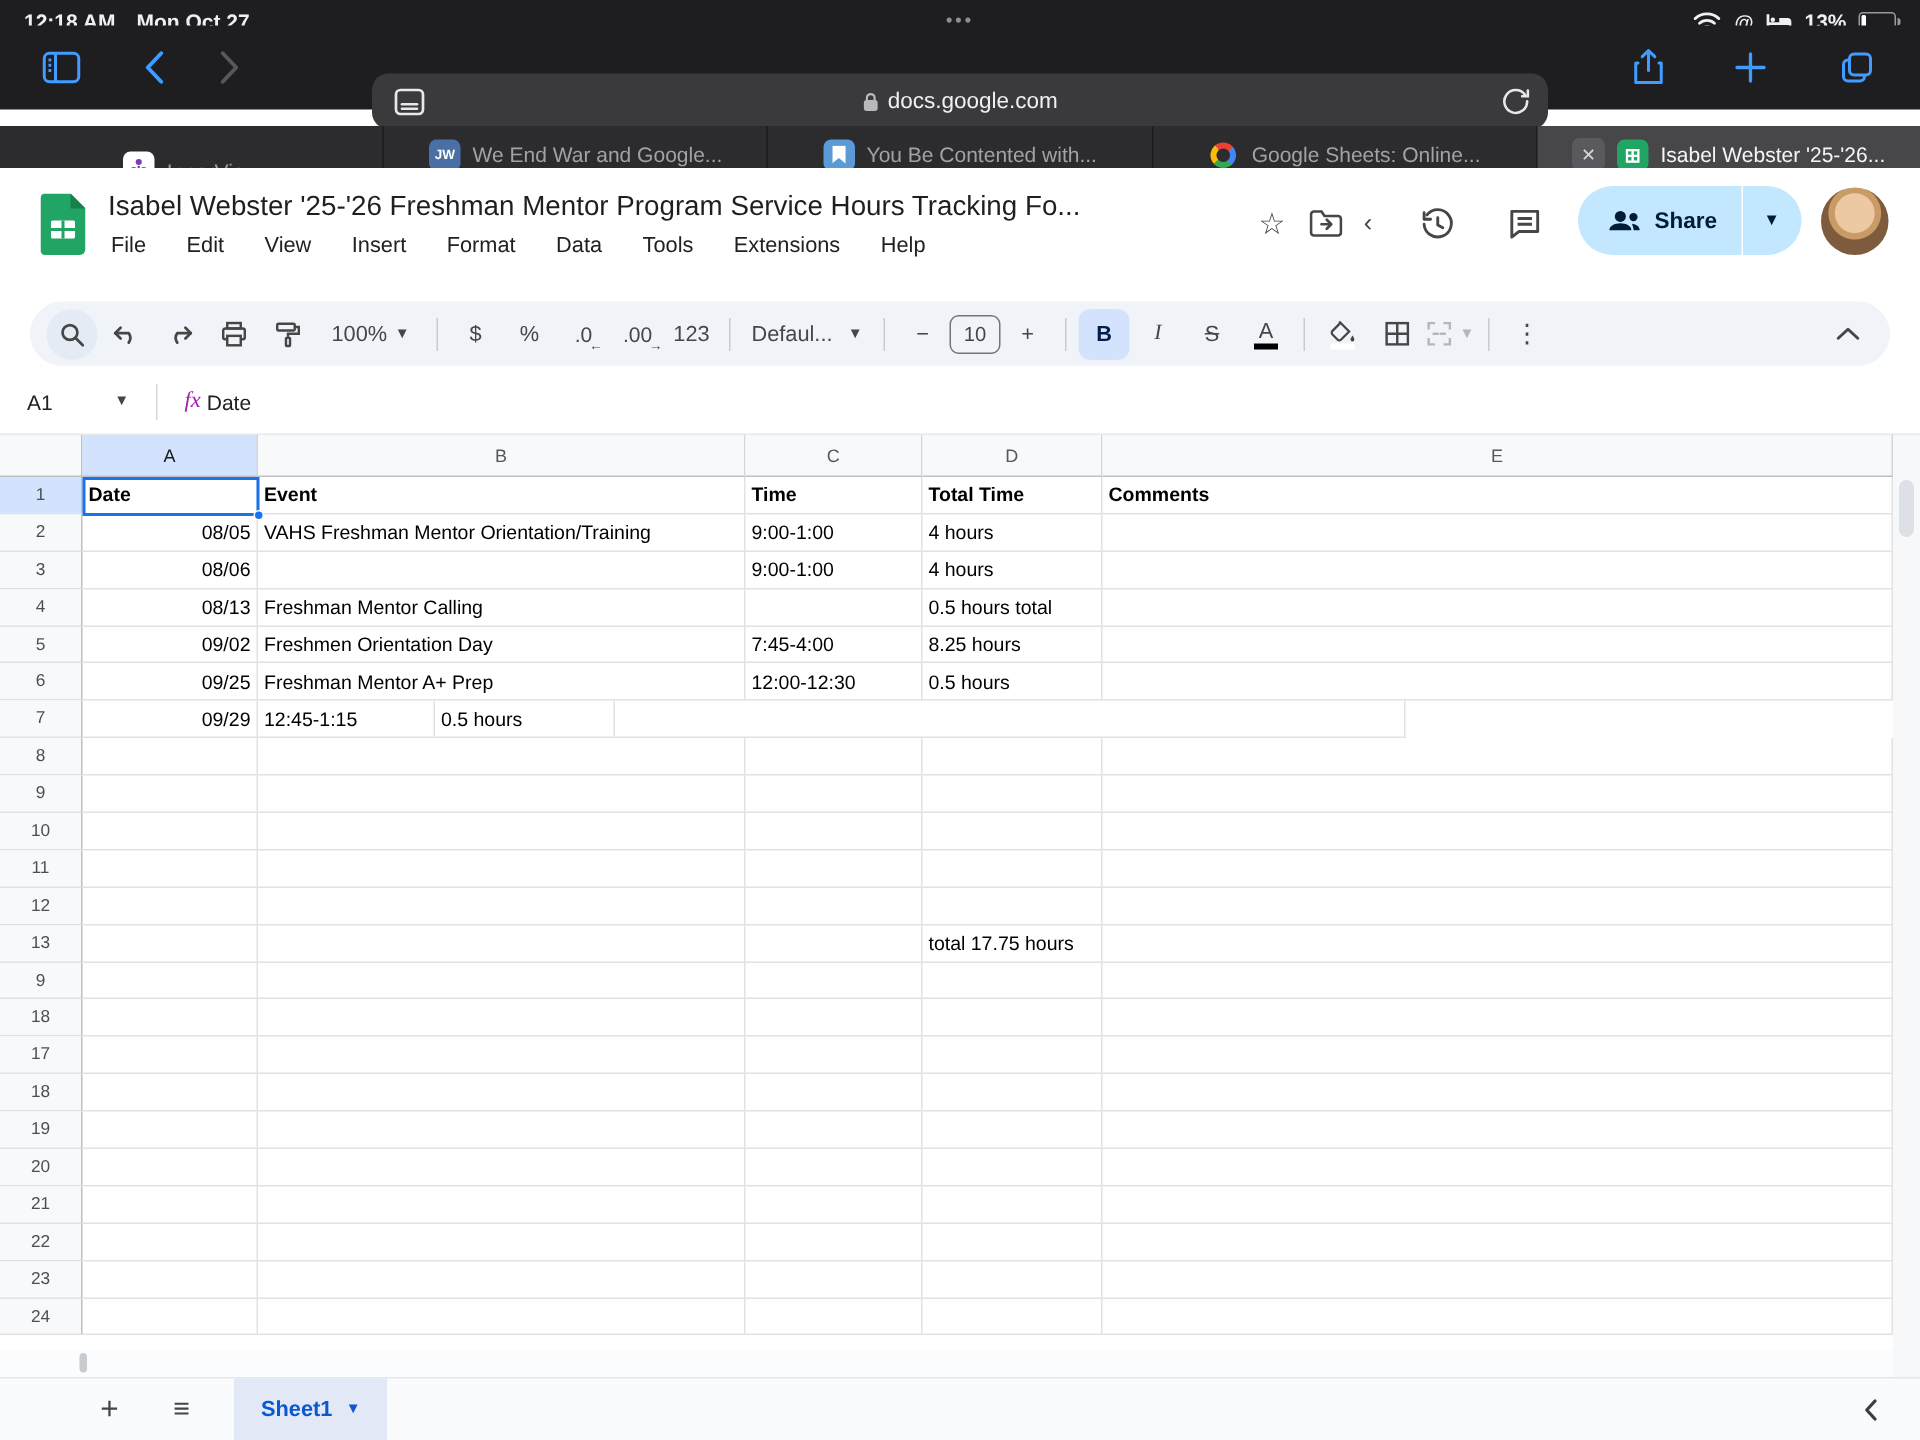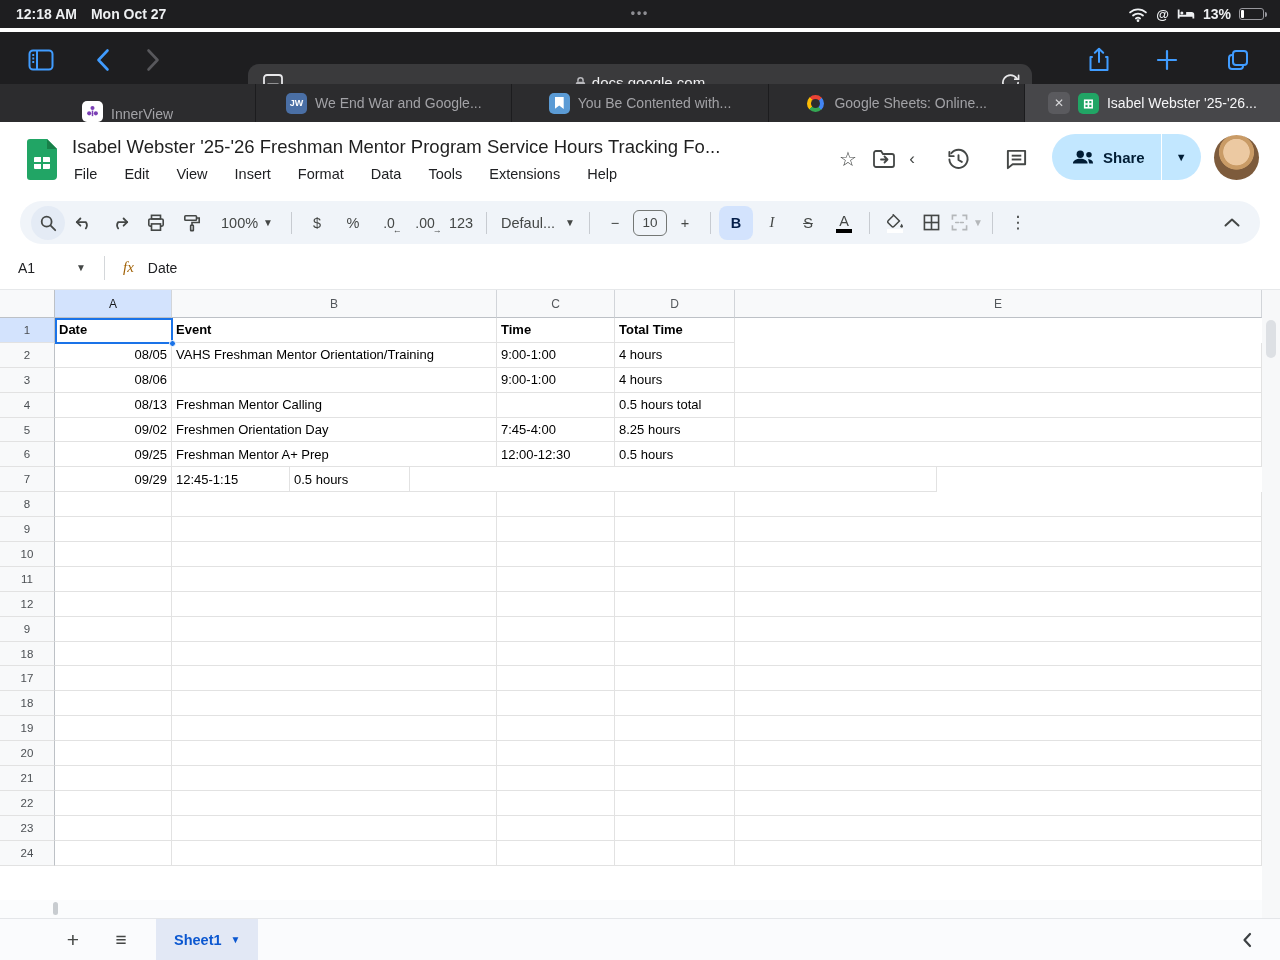--- a/index.html
+++ b/index.html
@@ -11,21 +11,21 @@
   #status-bar{position:absolute;top:0;left:0;width:1280px;height:28px;background:#1e1e20;color:#eef0f2;
     display:flex;align-items:center;justify-content:space-between;padding:0 16px;font-size:14px;font-weight:bold;}
   #status-left{display:flex;gap:14px;}
   #status-dots{position:absolute;left:0;right:0;top:6px;text-align:center;color:#8e8e93;font-size:12px;letter-spacing:2px;}
   #status-right{display:flex;align-items:center;gap:8px;font-weight:bold;}
   .battery{width:25px;height:12px;border:1px solid #98989d;border-radius:3px;position:relative;}
   .battery .lvl{position:absolute;left:1px;top:1px;bottom:1px;width:13%;background:#fff;border-radius:1px;}
   .battery:after{content:"";position:absolute;right:-4px;top:3px;width:2px;height:5px;background:#98989d;border-radius:0 2px 2px 0;}
 
   
-  #safari-bar{position:absolute;top:32px;left:0;width:1280px;height:56px;background:#1e1e20;display:flex;align-items:center;}
+  #safari-bar{position:absolute;top:17px;left:0;width:1280px;height:56px;background:#1e1e20;display:flex;align-items:center;}
   .sf-icon{color:#409cff;display:flex;align-items:center;justify-content:center;}
   #sidebar-btn{margin-left:28px;}
   #back-btn{margin-left:42px;}
   #fwd-btn{margin-left:36px;color:#58585c;}
   #addr-pill{position:absolute;left:248px;top:32px;width:784px;height:37px;background:#3a3a3c;border-radius:11px;
     display:flex;align-items:center;color:#e8e8ea;}
   #page-fmt{margin-left:14px;}
   #addr-center{position:absolute;left:0;right:0;display:flex;align-items:center;justify-content:center;gap:6px;font-size:15px;color:#f0f0f2;}
   #reload-btn{position:absolute;right:12px;color:#e8e8ea;}
   #share-btn{position:absolute;right:170px;}
@@ -44,21 +44,21 @@
   .fav-library{background:#5b9bd5;}
   .fav-library .bm{width:9px;height:12px;background:#fff;clip-path:polygon(0 0,100% 0,100% 100%,50% 70%,0 100%);}
   .fav-google{background:transparent;}
   .gcircle{width:17px;height:17px;border-radius:50%;background:conic-gradient(from -40deg,#ea4335 0 25%,#4285f4 25% 50%,#34a853 50% 75%,#fbbc05 75% 100%);position:relative;}
   .gcircle:after{content:"";position:absolute;inset:4px;background:#2c2c2e;border-radius:50%;}
   .fav-sheets{background:#21a565;color:#fff;font-size:13px;font-weight:bold;}
   .tab-close{width:22px;height:22px;border-radius:5px;background:#5a5a5e;color:#d6d6d8;font-size:12px;
     display:flex;align-items:center;justify-content:center;flex:0 0 auto;}
 
   
-  #sheets-header{position:absolute;top:122px;left:0;width:1280px;height:78px;background:#fff;}
+  #sheets-header{position:absolute;top:112px;left:0;width:1280px;height:78px;background:#fff;}
   #sheets-logo{position:absolute;left:27px;top:17px;}
   #doc-title{position:absolute;left:72px;top:14px;font-size:18.5px;color:#1f1f1f;white-space:nowrap;max-width:745px;overflow:hidden;}
   #menu-row{position:absolute;left:74px;top:44px;display:flex;gap:27px;font-size:14.5px;color:#202124;}
   .hdr-icon{position:absolute;top:21px;color:#444746;display:flex;align-items:center;justify-content:center;width:32px;height:32px;}
   #star-icon{left:832px;font-size:20px;}
   #folder-icon{left:868px;}
   #cloud-partial{left:905px;font-size:17px;color:#444746;width:14px;overflow:hidden;}
   #history-icon{left:942px;}
   #comment-icon{left:1000px;}
   #share-pill{position:absolute;left:1052px;top:12px;height:46px;background:#c2e7ff;border-radius:23px;
@@ -90,21 +90,21 @@
   #fill-btn .bar{width:16px;height:3.5px;background:#fff;margin-top:1px;}
   #fill-btn{flex-direction:column;line-height:13px;padding-top:2px;}
   #merge-btn{color:#b4b7ba;}
   #collapse-btn{margin-left:auto;}
 
   
   #formula-bar{position:absolute;top:246px;left:0;width:1280px;height:44px;background:#fff;display:flex;align-items:center;border-bottom:1px solid #e6e8ea;}
   #name-box{width:96px;padding-left:18px;font-size:14px;color:#202124;display:flex;align-items:center;justify-content:space-between;}
   #name-caret{font-size:10px;color:#444746;margin-right:10px;}
   #fb-sep{width:1px;height:24px;background:#d4d7da;margin:0 8px;}
-  #fx-label{font-style:italic;font-family:"Liberation Serif",serif;color:#a16207;font-size:15px;margin:0 14px 0 10px;}
+  #fx-label{font-style:italic;font-family:"Liberation Serif",serif;color:#a21caf;font-size:15px;margin:0 4px 0 10px;}
   #fb-value{font-size:14px;color:#202124;}
 
   
   #grid{position:absolute;top:290px;left:0;width:1280px;height:628px;background:#fff;overflow:hidden;}
   #col-headers{display:flex;height:28px;}
   .corner{width:55px;height:28px;background:#f8f9fa;border-right:1px solid #bdc1c6;border-bottom:1px solid #bdc1c6;flex:0 0 auto;}
   .colh{height:28px;background:#f8f9fa;border-right:1px solid #d2d5d9;border-bottom:1px solid #bdc1c6;
     display:flex;align-items:center;justify-content:center;font-size:12px;color:#54585c;flex:0 0 auto;}
   .colh.sel{background:#d3e3fd;color:#17191b;}
   .grow{display:flex;height:24.9px;}
@@ -464,20 +464,21 @@
       <div class="colh" style="width: 120px;">D</div>
       <div class="colh" style="width: 527px;">E</div>
     </div>
   <div id="rows-wrap">
       <div class="grow">
         <div class="rowh sel">1</div>
         <div class="cell bold" style="width: 117px;">Date</div>
         <div class="cell bold" style="width: 325px;">Event</div>
         <div class="cell bold" style="width: 118px;">Time</div>
         <div class="cell bold" style="width: 120px;">Total Time</div>
+        <div class="cell bold" style="width: 527px;">Comments</div>
       </div>
       <div class="grow">
         <div class="rowh">2</div>
         <div class="cell right" style="width: 117px;">08/05</div>
         <div class="cell" style="width: 325px;">VAHS Freshman Mentor Orientation/Training</div>
         <div class="cell" style="width: 118px;">9:00-1:00</div>
         <div class="cell" style="width: 120px;">4 hours</div>
         <div class="cell" style="width: 527px;"></div>
       </div>
       <div class="grow">
@@ -550,20 +551,28 @@
         <div class="cell" style="width: 118px;"></div>
         <div class="cell" style="width: 120px;"></div>
         <div class="cell" style="width: 527px;"></div>
       </div>
       <div class="grow">
         <div class="rowh">12</div>
         <div class="cell right" style="width: 117px;"></div>
         <div class="cell" style="width: 325px;"></div>
         <div class="cell" style="width: 118px;"></div>
         <div class="cell" style="width: 120px;"></div>
+        <div class="cell" style="width: 527px;"></div>
+      </div>
+      <div class="grow">
+        <div class="rowh">13</div>
+        <div class="cell right" style="width: 117px;"></div>
+        <div class="cell" style="width: 325px;"></div>
+        <div class="cell" style="width: 118px;"></div>
+        <div class="cell spill" style="width: 120px;">total 17.75 hours</div>
         <div class="cell" style="width: 527px;"></div>
       </div>
       <div class="grow">
         <div class="rowh">9</div>
         <div class="cell right" style="width: 117px;"></div>
         <div class="cell" style="width: 325px;"></div>
         <div class="cell" style="width: 118px;"></div>
         <div class="cell" style="width: 120px;"></div>
         <div class="cell" style="width: 527px;"></div>
       </div>

